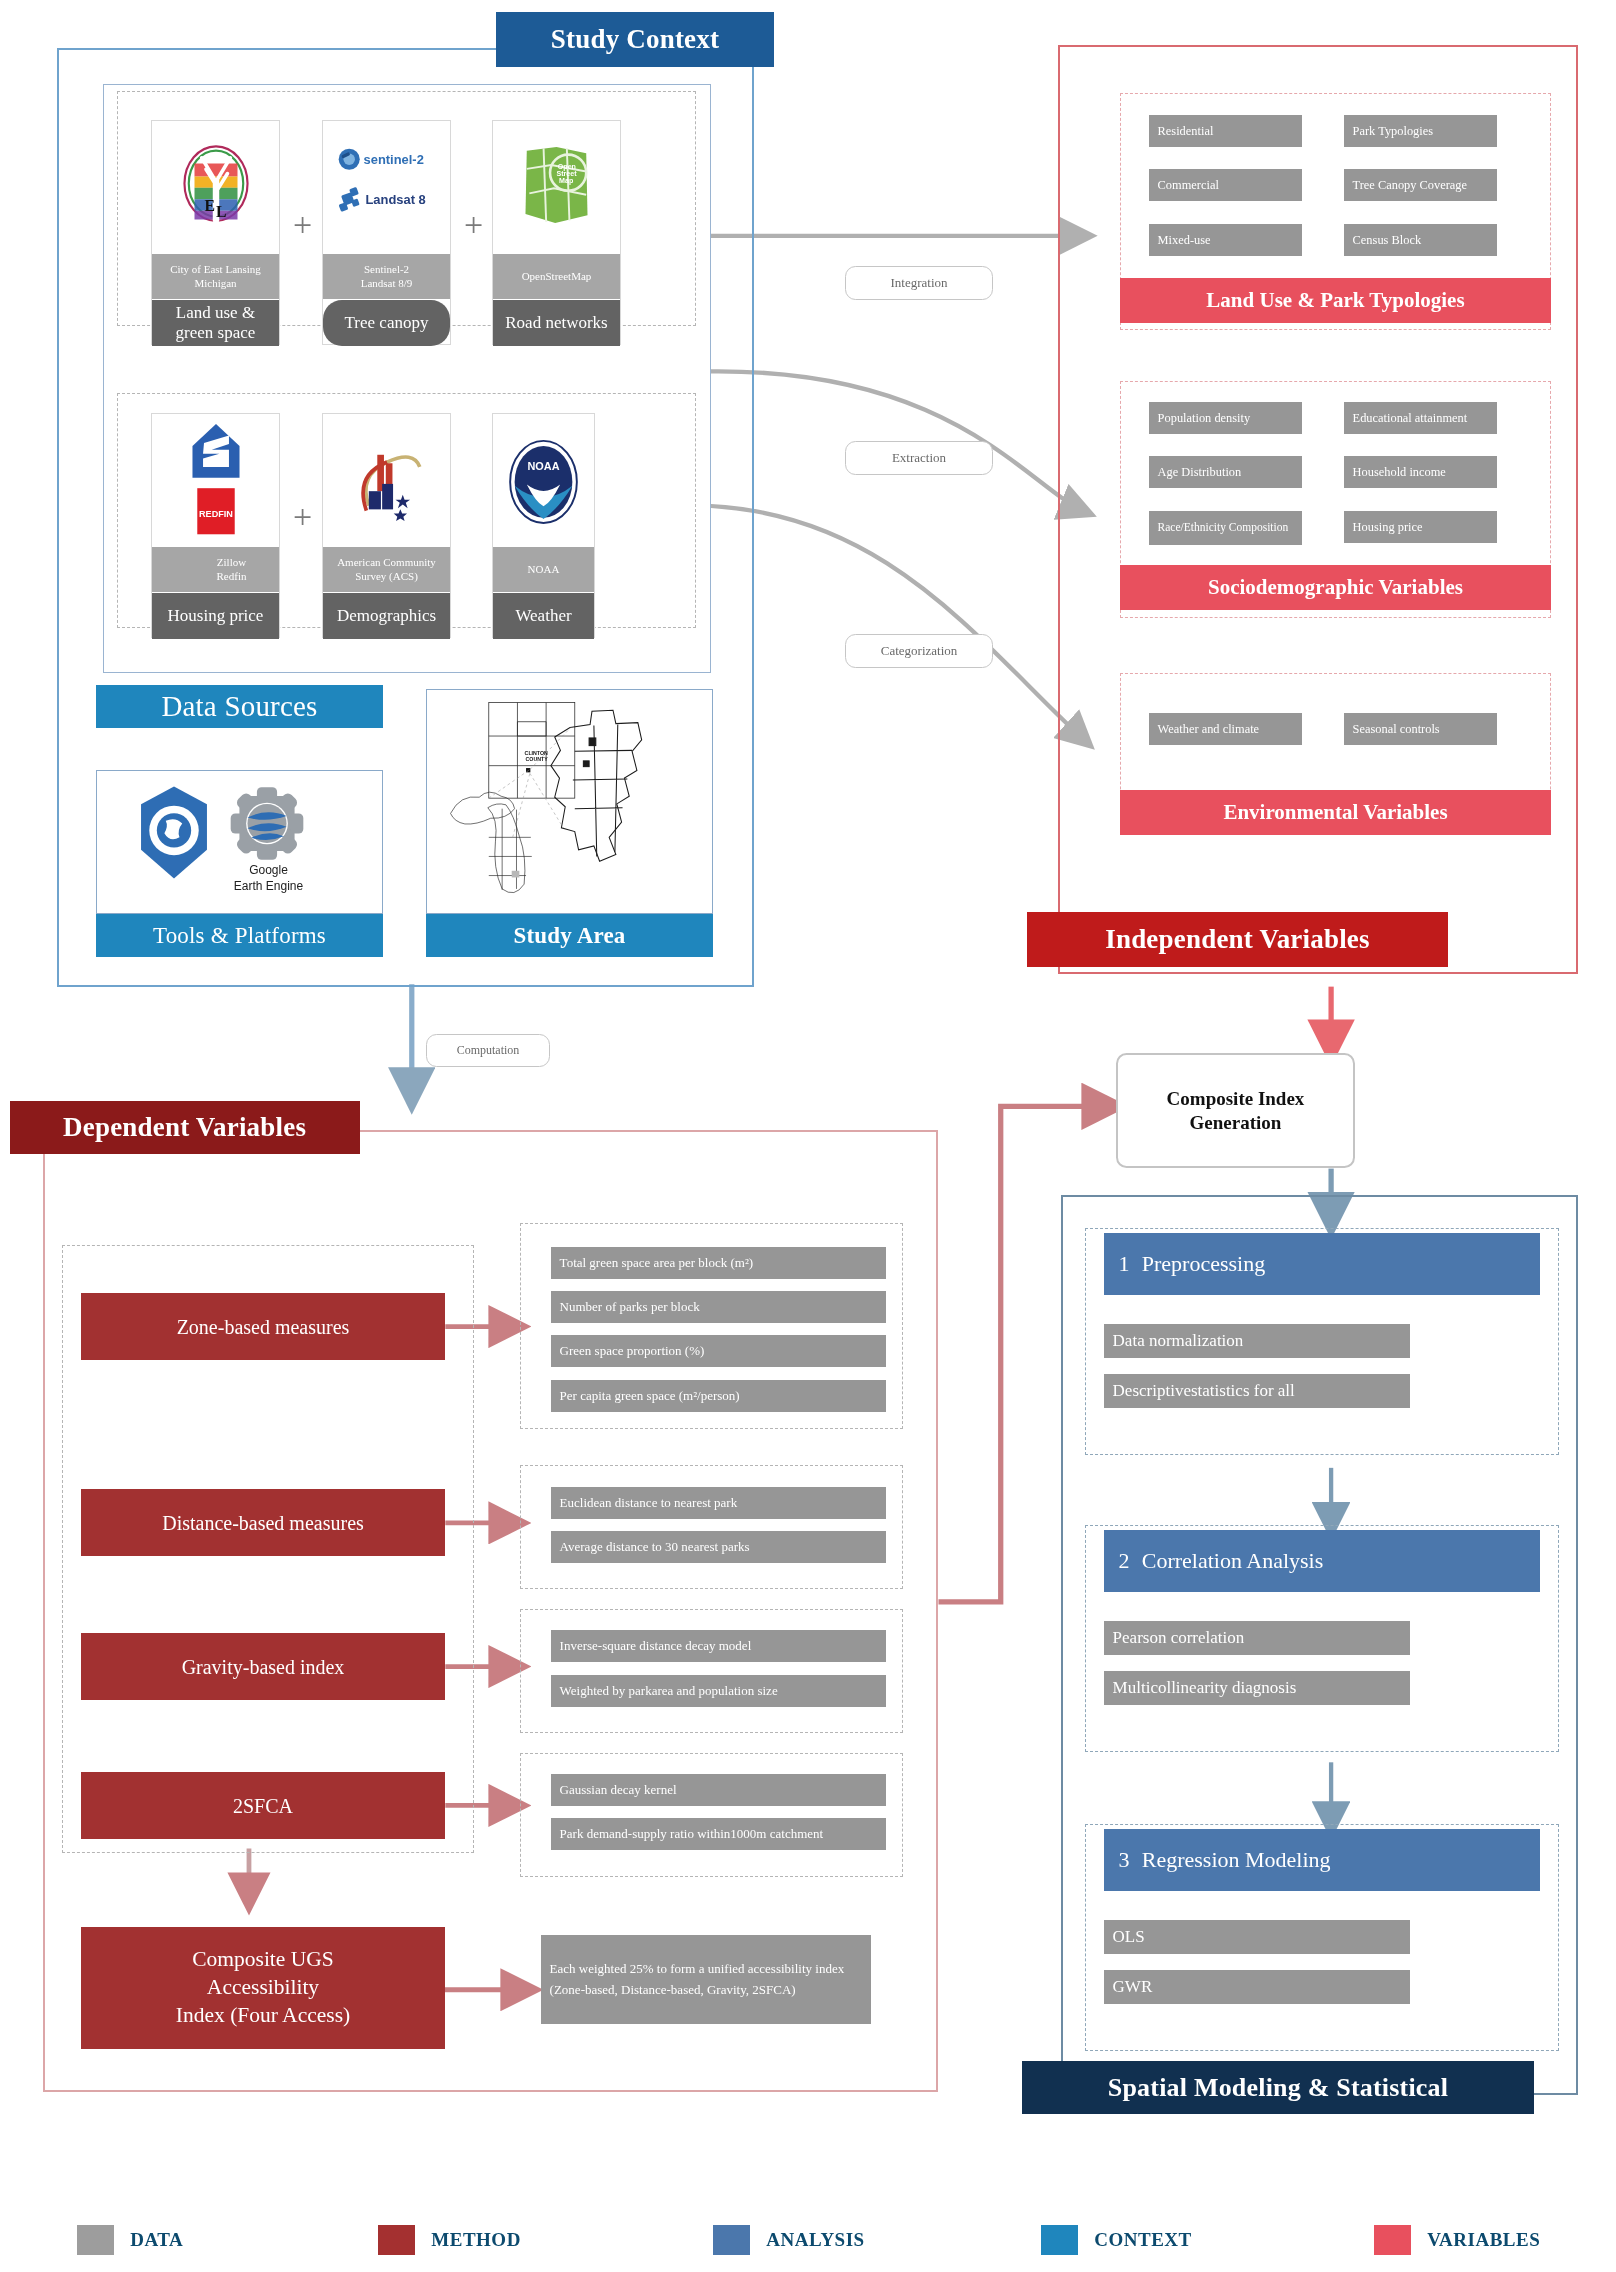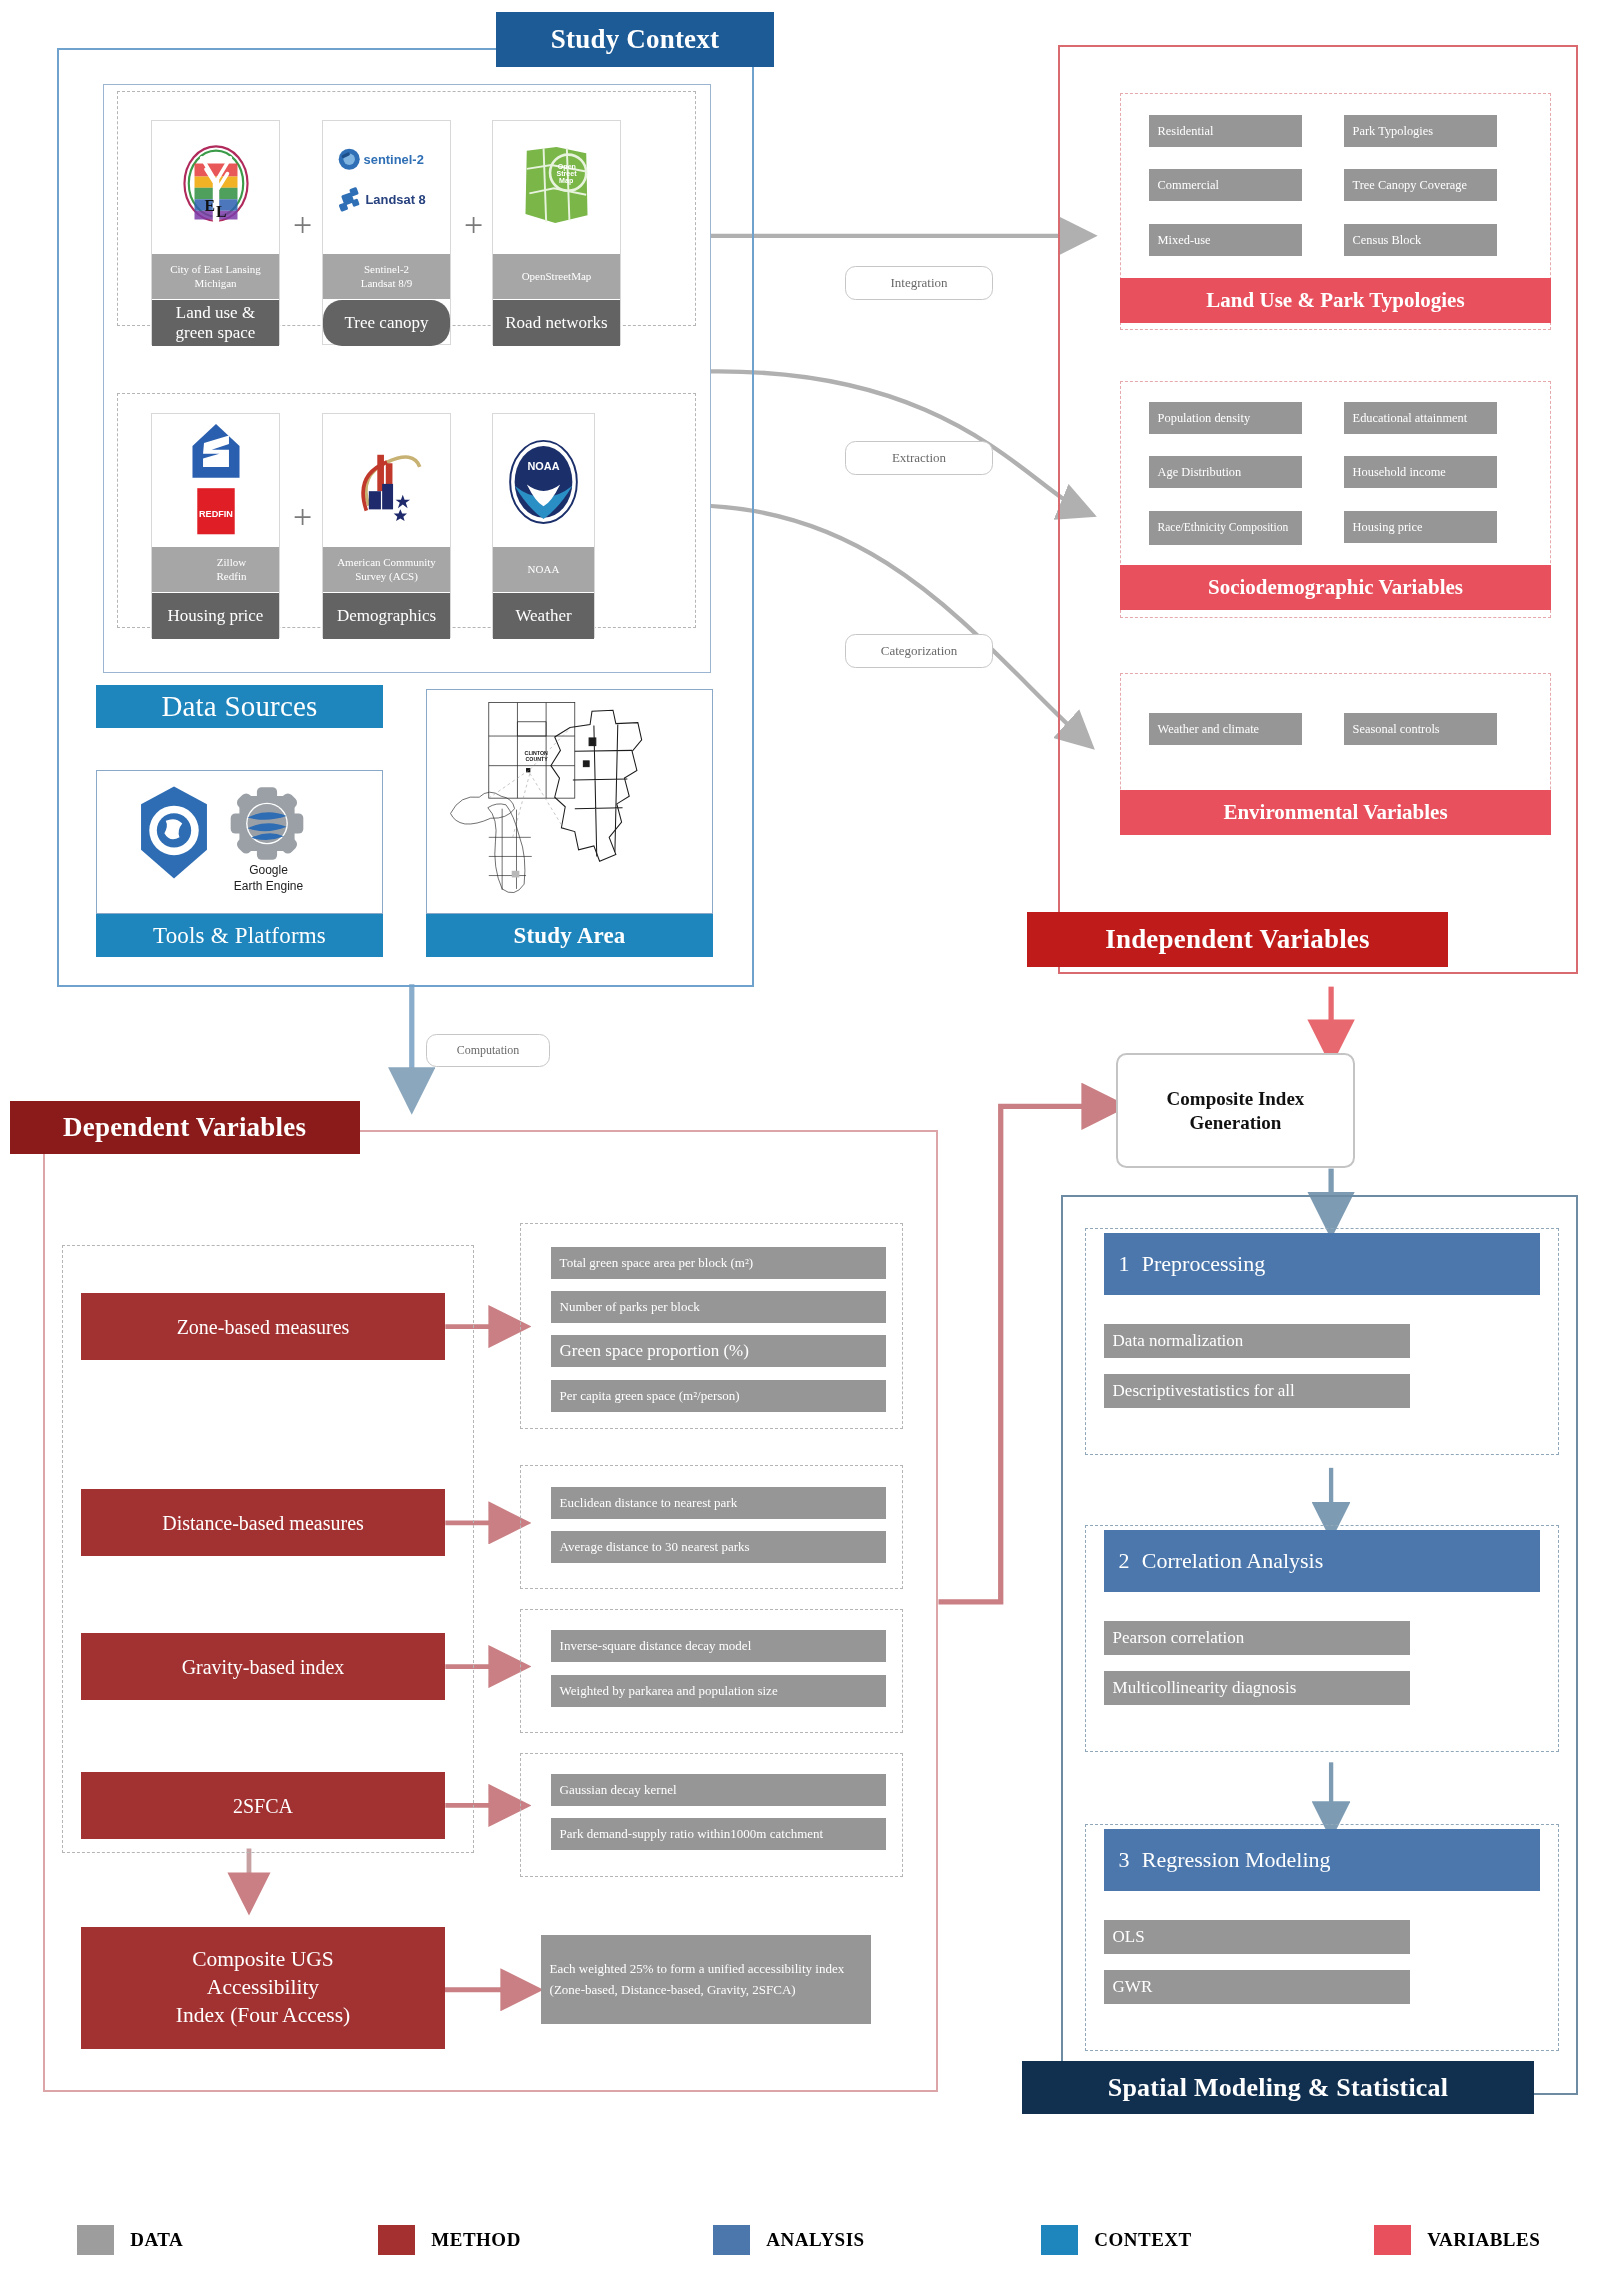--- a/index.html
+++ b/index.html
@@ -90,21 +90,21 @@
   .node {
     position:absolute; background:#fff; border:2.4px solid #c4c4c4; border-radius:10.5px;
     display:flex; align-items:center; justify-content:center; text-align:center;
     font-size:19px; font-weight:bold; color:#111; line-height:1.25;
   }
 
   
   .legend-row { position:absolute; left:0; top:2212px; width:1616px; height:57px; }
   .legend-item { position:absolute; display:flex; align-items:center; }
   .legend-sw { width:37px; height:30px; margin-right:16.3px; }
-  .legend-tx { font-size:19px; font-weight:bold; letter-spacing:0.5px; color:#000000;text-align:right; }
+  .legend-tx { font-size:19px; font-weight:bold; letter-spacing:0.5px; color:#0c4a6e;text-align:right; }
 
   svg.overlay { position:absolute; left:0; top:0; width:1616px; height:2273px; pointer-events:none; }
 </style>
 </head>
 <body>
 
 <svg class="overlay" viewBox="0 0 3375 4746">
   <defs>
     <marker id="ah-gray" markerWidth="9" markerHeight="9" refX="6.5" refY="4.5" orient="auto">
       <path d="M0,0 L9,4.5 L0,9 z" fill="#b0b0b0"></path>
@@ -408,21 +408,21 @@
 <div class="dash-gray" style="left:62px; top:1245px; width:412px; height:608px;"></div>
 
 <div class="method" style="left:81px; top:1293px; width:364px; height:67px;">Zone-based measures</div>
 <div class="method" style="left:81px; top:1489px; width:364px; height:67px;">Distance-based measures</div>
 <div class="method" style="left:81px; top:1633px; width:364px; height:67px;">Gravity-based index</div>
 <div class="method" style="left:81px; top:1772px; width:364px; height:67px;">2SFCA</div>
 
 <div class="dash-gray" style="left:520px; top:1223px; width:383px; height:206px;"></div>
 <div class="chip" style="left:551px; top:1247px; width:335px; height:32px; font-size:13px;">Total green space area per block (m²)</div>
 <div class="chip" style="left:551px; top:1291px; width:335px; height:32px; font-size:13px;">Number of parks per block</div>
-<div class="chip" style="left:551px; top:1335px; width:335px; height:32px; font-size:17px;">Green space proportion (%)</div>
+<div class="chip" style="left:551px; top:1335px; width:335px; height:32px; font-size:13px;">Green space proportion (%)</div>
 <div class="chip" style="left:551px; top:1380px; width:335px; height:32px; font-size:13px;">Per capita green space (m²/person)</div>
 
 <div class="dash-gray" style="left:520px; top:1465px; width:383px; height:124px;"></div>
 <div class="chip" style="left:551px; top:1487px; width:335px; height:32px; font-size:13px;">Euclidean distance to nearest park</div>
 <div class="chip" style="left:551px; top:1531px; width:335px; height:32px; font-size:13px;">Average distance to 30 nearest parks</div>
 
 <div class="dash-gray" style="left:520px; top:1609px; width:383px; height:124px;"></div>
 <div class="chip" style="left:551px; top:1630px; width:335px; height:32px; font-size:13px;">Inverse-square distance decay model</div>
 <div class="chip" style="left:551px; top:1675px; width:335px; height:32px; font-size:13px;">Weighted by parkarea and population size</div>
 

